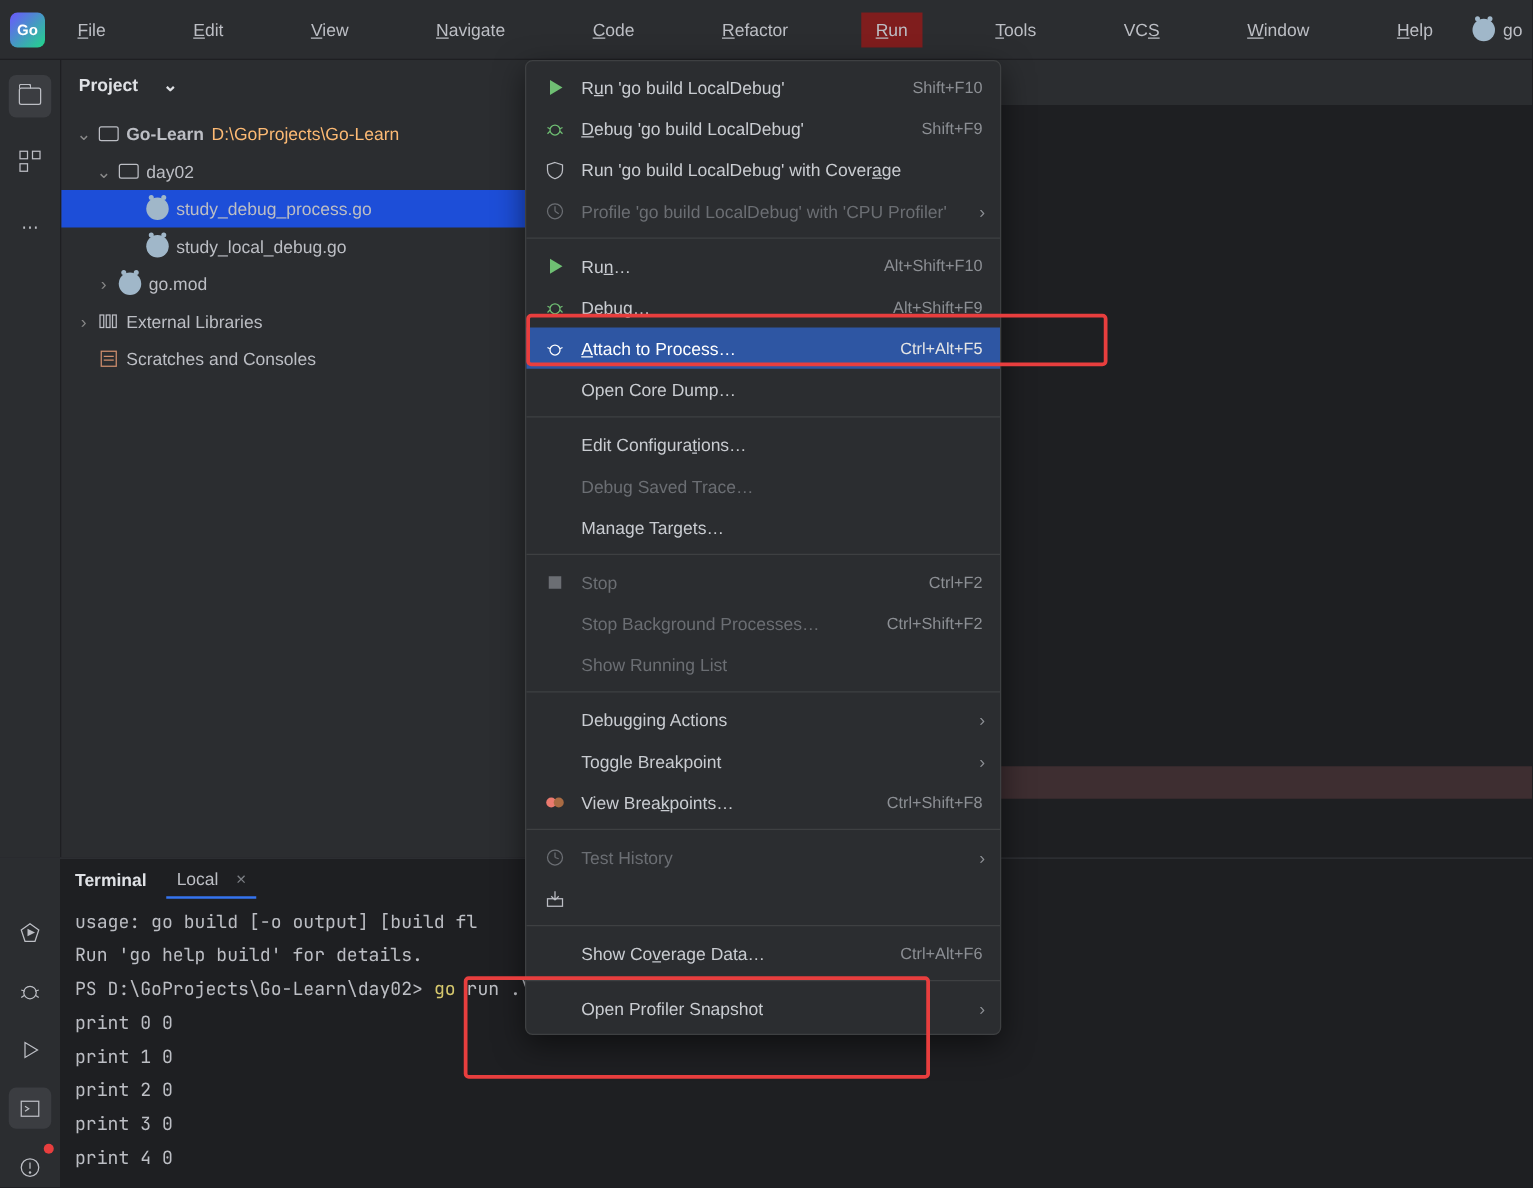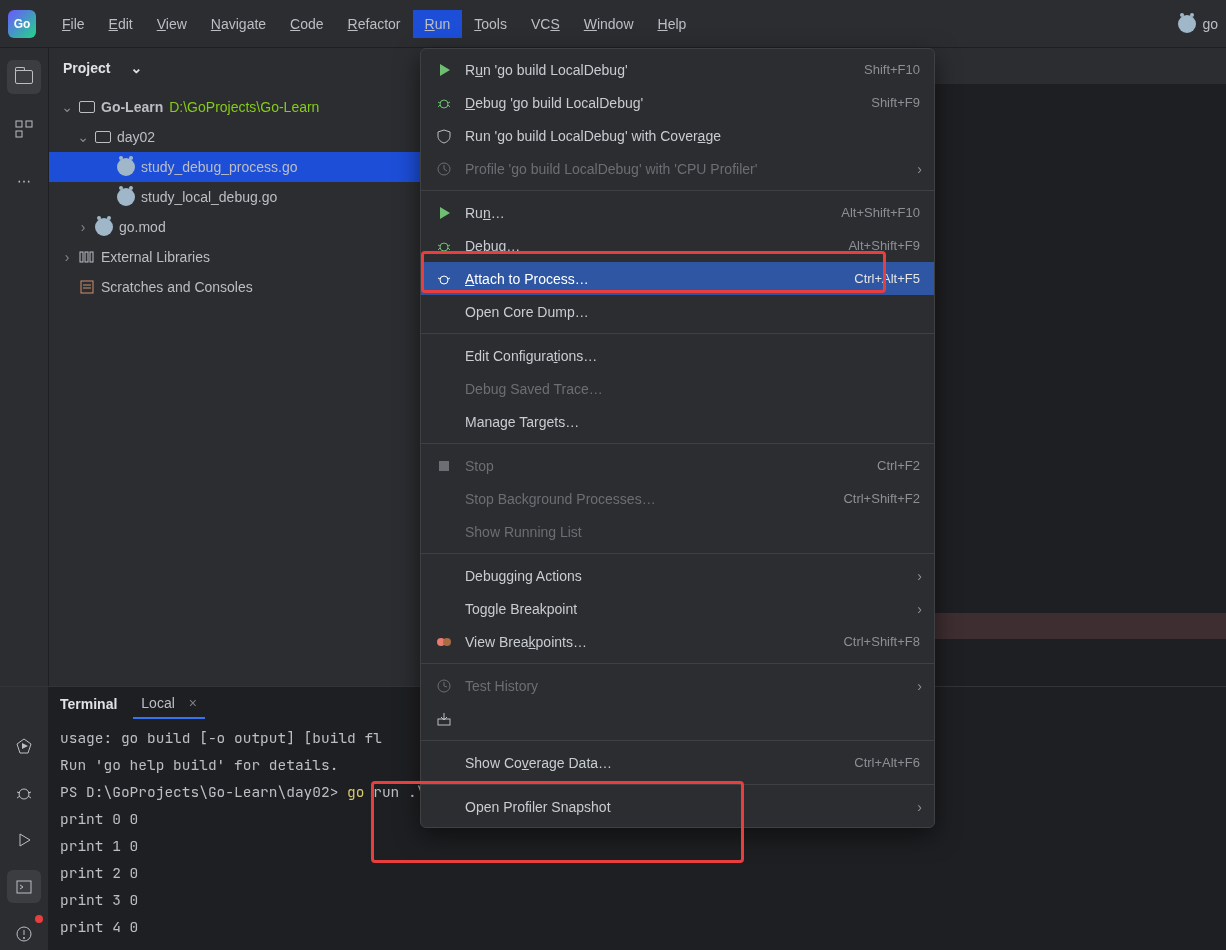--- a/index.html
+++ b/index.html
@@ -28,21 +28,21 @@
     border-radius: 6px;
     margin-right: 14px;
     display:flex;align-items:center;justify-content:center;
     font-size:12px; font-weight:bold; color:#fff;
   }
   .menubar-item {
     padding: 6px 12px;
     cursor: default;
     color: #bcbec4;
   }
-  .menubar-item.active { background:#1d4ed8; }
+  .menubar-item.active { background:#7f1d1d; }
   .menubar-item u { text-decoration: underline; }
   .menubar-right {
     margin-left:auto;
     display:flex;align-items:center;
     color:#bcbec4;
     gap:6px;
   }
   .gopher-icon { width:18px;height:18px;background:#a0b7c9;border-radius:50%; position:relative;}
   .gopher-icon::before,.gopher-icon::after{content:"";position:absolute;width:4px;height:4px;background:#a0b7c9;border-radius:50%;top:-2px;}
   .gopher-icon::before{left:2px;} .gopher-icon::after{right:2px;}
@@ -97,21 +97,21 @@
     padding-left:12px;
     gap:6px;
     white-space:nowrap;
     cursor:default;
   }
   .tree-row.selected { background:#1d4ed8; }
   .indent-1{padding-left:28px;}
   .indent-3{padding-left:68px;}
   .tree-chevron{width:12px;display:inline-flex;justify-content:center;color:#888;}
   .folder-mini{width:16px;height:12px;border:1.2px solid #bcbec4;border-radius:2px;}
-  .dim{color:#84cc16;}
+  .dim{color:#fdba74;}
 
   
   .editor-area{
     flex:1;
     background:#1e1f22;
     display:flex;flex-direction:column;
     position:relative;
     overflow:hidden;
   }
   .tab-bar{
@@ -167,21 +167,21 @@
   .terminal-side-buttons{
     position:absolute;left:0;top:0;width:48px;height:100%;
     background:#2b2d30;
     display:flex;flex-direction:column;align-items:center;padding-top:10px;gap:14px;
   }
 
   
   .dropdown{
     position:absolute;
     left:420px; top:48px;
-    width:515px;
+    width:381px;
     background:#2b2d30;
     border:1px solid #3e4042;
     border-radius:6px;
     box-shadow:0 8px 24px rgba(0,0,0,.5);
     overflow:hidden;
     z-index:100;
     padding:4px 0;
   }
   .menu-item{
     height:33px;
@@ -210,21 +210,21 @@
     z-index:200;
   }
 
   u{text-decoration:underline;}
 </style>
 </head>
 <body>
 
 <div class="menubar">
   <div class="app-icon">Go</div>
-  <div id="menubar-items" style="display: flex;">
+  <div id="menubar-items" style="display: flex; gap: 46px;">
       <div class="menubar-item"><u>F</u>ile</div>
       <div class="menubar-item"><u>E</u>dit</div>
       <div class="menubar-item"><u>V</u>iew</div>
       <div class="menubar-item"><u>N</u>avigate</div>
       <div class="menubar-item"><u>C</u>ode</div>
       <div class="menubar-item"><u>R</u>efactor</div>
       <div class="menubar-item active"><u>R</u>un</div>
       <div class="menubar-item"><u>T</u>ools</div>
       <div class="menubar-item">VC<u>S</u></div>
       <div class="menubar-item"><u>W</u>indow</div>

